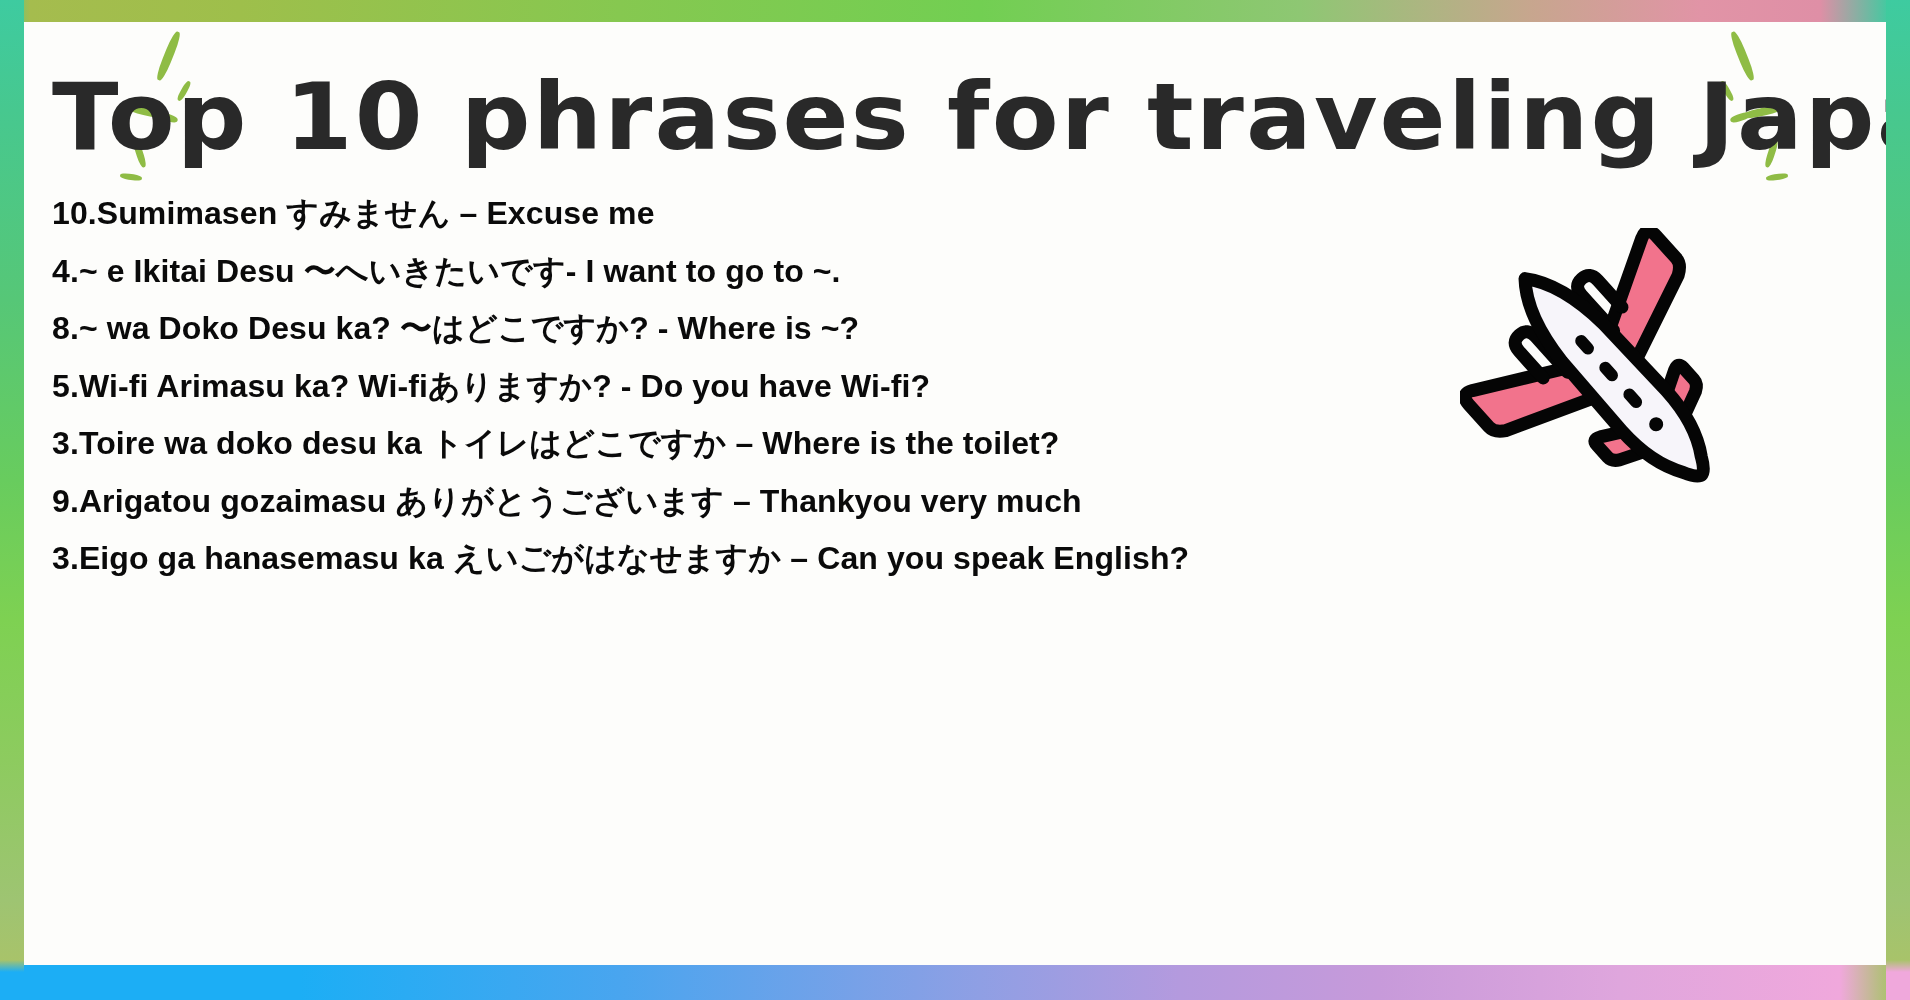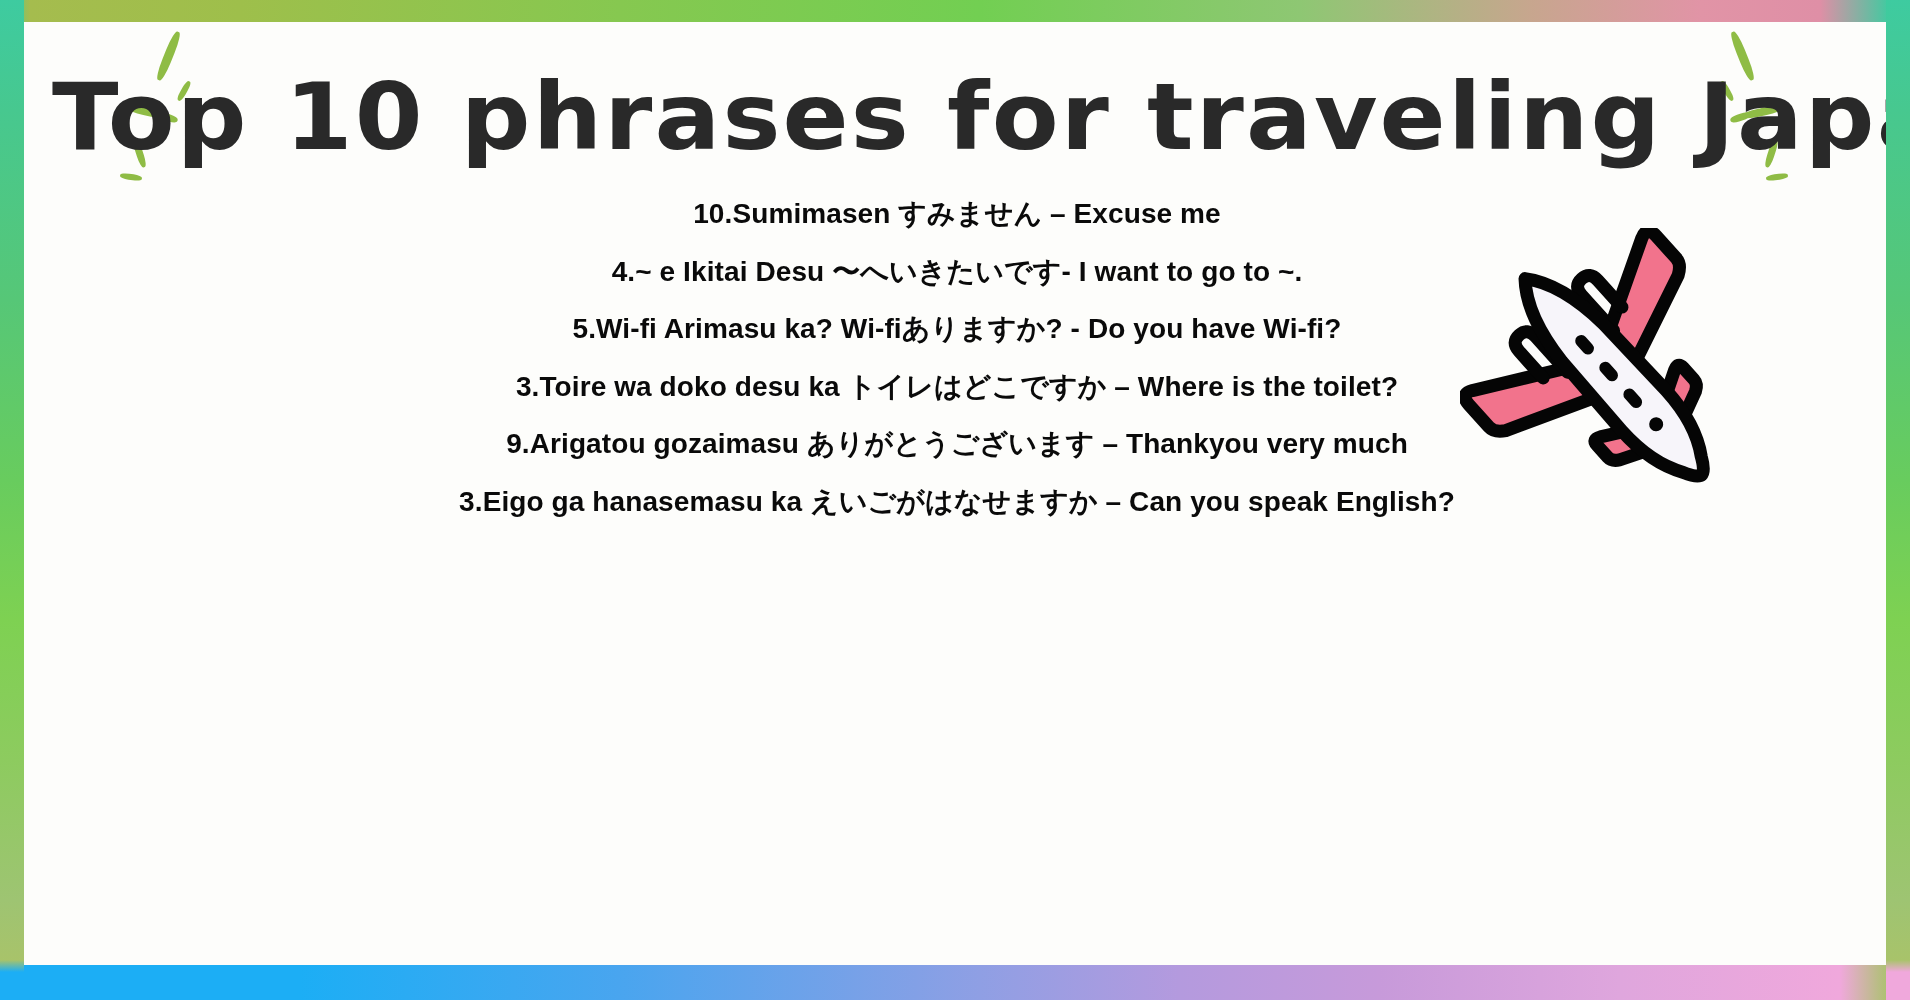--- a/index.html
+++ b/index.html
@@ -129,26 +129,25 @@
   
   .list {
     position: absolute;
     top: 163px;
     left: 28px;
     width: 1810px;
   }
   .row {
     font-family: "Liberation Sans", sans-serif;
     font-weight: 700;
-    font-size: 28px;
+    font-size: 32px;
     line-height: 57.5px;
     color: #0a0a0a;
     white-space: nowrap;
     letter-spacing: 0.1px;
-    text-align: center;
   }
 
   
   .plane-wrap {
     position: absolute;
     top: 206px;
     left: 1436px;
     width: 300px;
     height: 290px;
   }
@@ -207,20 +206,21 @@
           <rect x="144" y="132" width="12" height="22" rx="6" fill="#050505"></rect>
           <rect x="144" y="168" width="12" height="22" rx="6" fill="#050505"></rect>
           <circle cx="150" cy="214" r="7" fill="#050505"></circle>
         </g>
       </svg>
     </div>
 
     <div class="list">
       <div class="row">10.Sumimasen すみません – Excuse me</div>
       <div class="row">4.~ e Ikitai Desu 〜へいきたいです- I want to go to ~.</div>
+      <div class="row">8.~   wa Doko Desu ka? 〜はどこですか?  - Where is ~?</div>
       <div class="row">5.Wi-fi Arimasu ka?   Wi-fiありますか?  - Do you have Wi-fi?</div>
       <div class="row">3.Toire wa doko desu ka トイレはどこですか – Where is the toilet?</div>
       <div class="row">9.Arigatou gozaimasu  ありがとうございます – Thankyou very much</div>
       <div class="row">3.Eigo ga hanasemasu ka   えいごがはなせますか – Can you speak English?</div>
     </div>
 
   </div>
 </div>
 
 </body></html>

